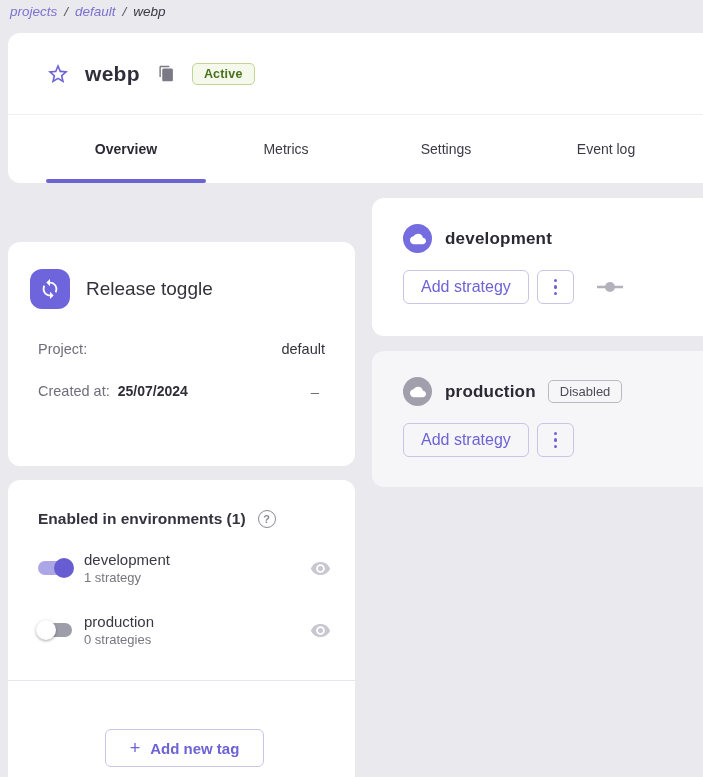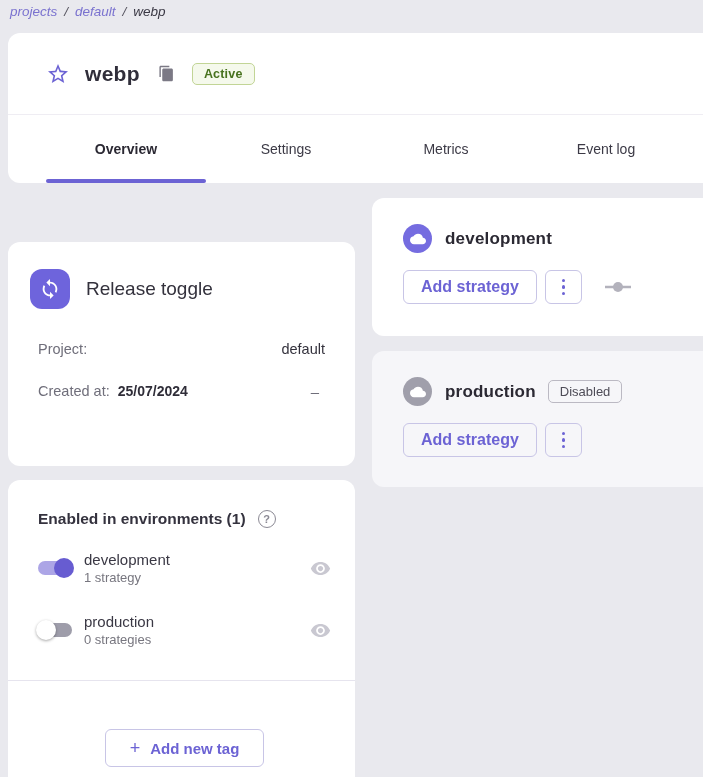--- a/index.html
+++ b/index.html
@@ -129,21 +129,21 @@
   .cloud-circle--on  { background:#756ce0; }
   .cloud-circle--off { background:#a09fab; }
   .panel-name { font-size:17px; font-weight:bold; color:#2b2933; margin-left:13px; letter-spacing:.2px; }
   .disabled-chip {
     margin-left:12px; border:1px solid #bbb9c3; border-radius:5px;
     padding:3px 11px; font-size:13px; color:#4e4c57; background:transparent;
   }
   .panel-actions { display:flex; align-items:center; margin-top:17px; gap:8px; }
   .add-strategy-btn {
     background:transparent; border:1px solid #c8c5e6; border-radius:6px;
-    color:#6c63d4; font-family:inherit; font-size:16px; font-weight:bold;
+    color:#6c63d4; font-family:inherit; font-size:16px; font-weight:normal;
     padding:5px 17px; height:34px; cursor:pointer;
   }
   .kebab-btn {
     width:37px; height:34px; border:1px solid #c8c5e6; border-radius:6px;
     background:transparent; cursor:pointer;
     display:flex; flex-direction:column; align-items:center; justify-content:center; gap:3px;
   }
   .kebab-btn i { width:3.5px; height:3.5px; border-radius:50%; background:#6c63d4; }
   .connector { margin-left:14px; display:flex; align-items:center; }
 </style>
@@ -170,22 +170,22 @@
       <h1 class="feature-title">webp</h1>
       <span class="copy-btn">
         <svg width="17" height="17" viewBox="0 0 24 24">
             <path fill="#7b7985" d="M16 1H4c-1.1 0-2 .9-2 2v14h2V3h12V1zm3 4H8c-1.1 0-2 .9-2 2v14c0 1.1.9 2 2 2h11c1.1 0 2-.9 2-2V7c0-1.1-.9-2-2-2z"></path>
           </svg>
       </span>
       <span class="status-badge">Active</span>
     </div>
     <div class="tabs-row">
       <div class="tab tab--active">Overview</div>
+      <div class="tab">Metrics</div>
       <div class="tab">Settings</div>
-      <div class="tab">Metrics</div>
       <div class="tab">Event log</div>
     </div>
   </section>
 
   <div class="main">
 
     <div class="col-left">
 
       <section class="card feature-meta">
         <div class="type-row">

